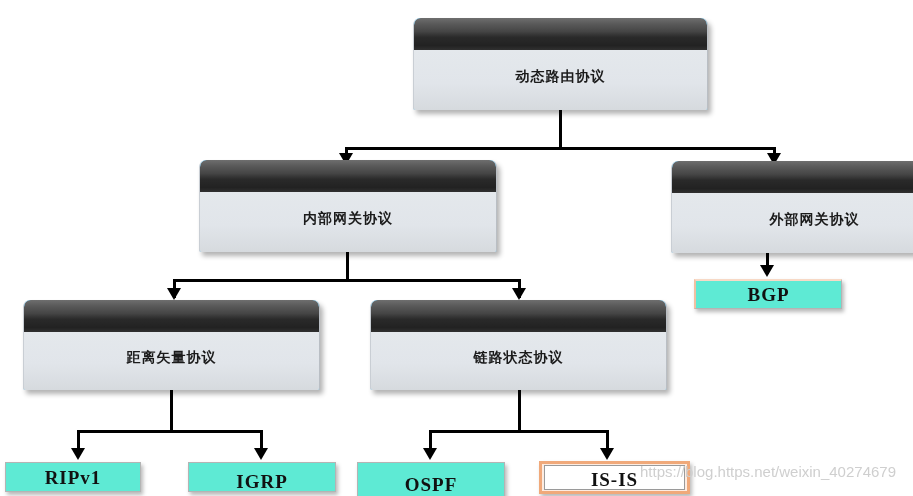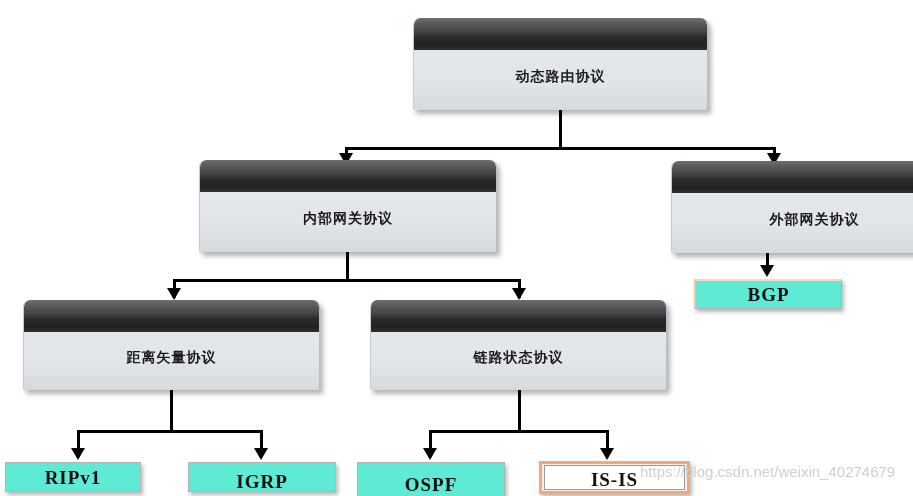--- a/index.html
+++ b/index.html
@@ -216,15 +216,15 @@
   <div class="leaf" style="left:357px; top:462px; width:148px; height:44px;">
     <span class="label">OSPF</span>
   </div>
 
   <div class="leaf selected" style="left:539px; top:461px; width:151px; height:33px;">
     <span class="inner">
       <span class="label">IS-IS</span>
     </span>
   </div>
 
-  <div id="watermark">https://blog.csdn.net/weixin_40274679</div>
+  <div id="watermark">https://blog.https.net/weixin_40274679</div>
 
 </div>
 
 </body></html>

